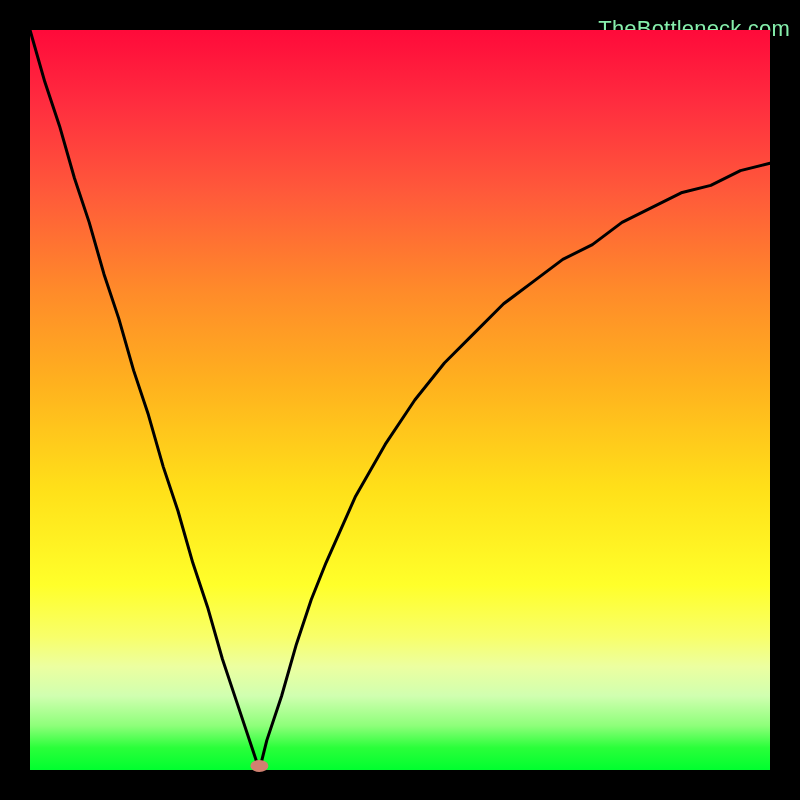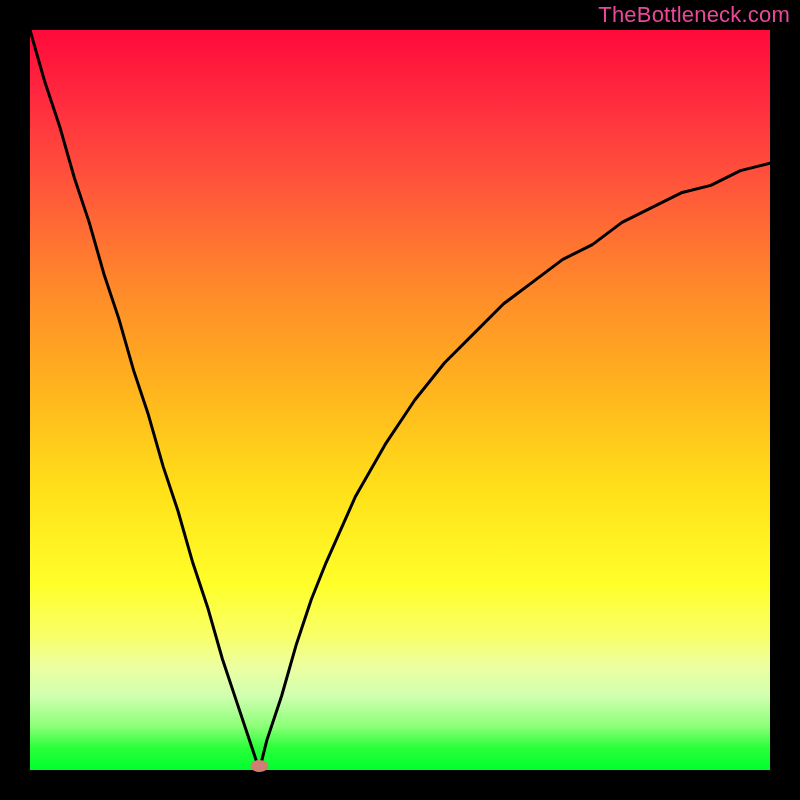--- a/index.html
+++ b/index.html
@@ -12,23 +12,23 @@
     font-family: Arial, Helvetica, sans-serif;
   }
   .frame {
     position: relative;
     width: 800px;
     height: 800px;
     background: #000000;
   }
   .watermark {
     position: absolute;
-    top: 2px;
+    top: 16px;
     right: 10px;
-    color: #ec4899;
+    color: #86efac;
     font-size: 22px;
     font-weight: 400;
     letter-spacing: 0.2px;
     user-select: none;
     text-align: right;
   }
   .plot-area {
     position: absolute;
     left: 30px;
     top: 30px;

